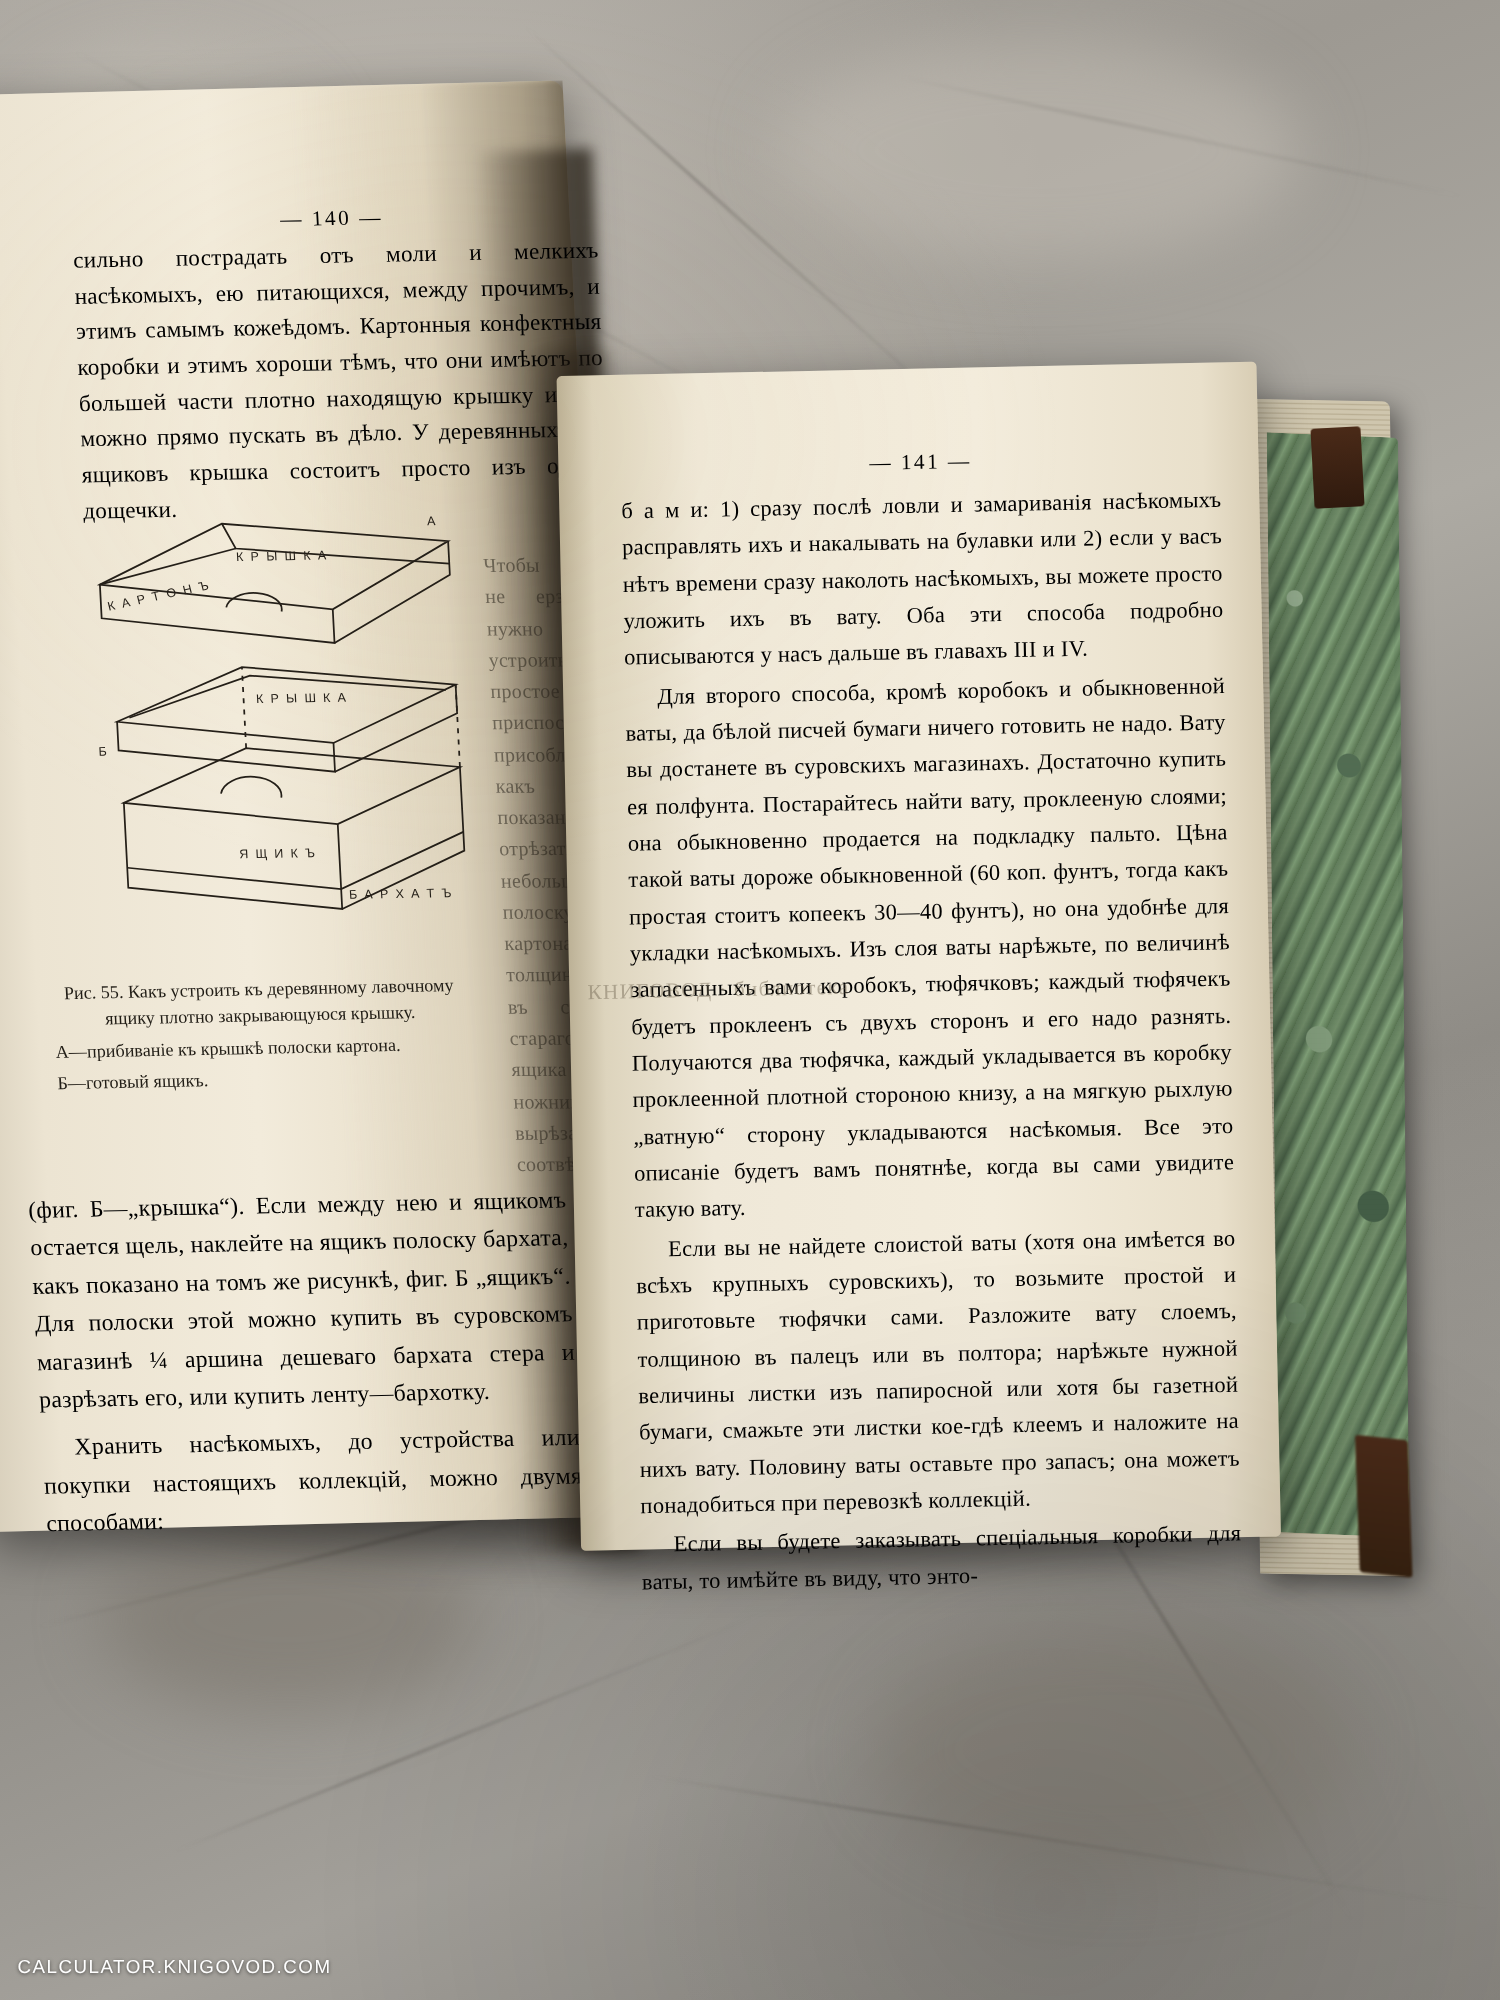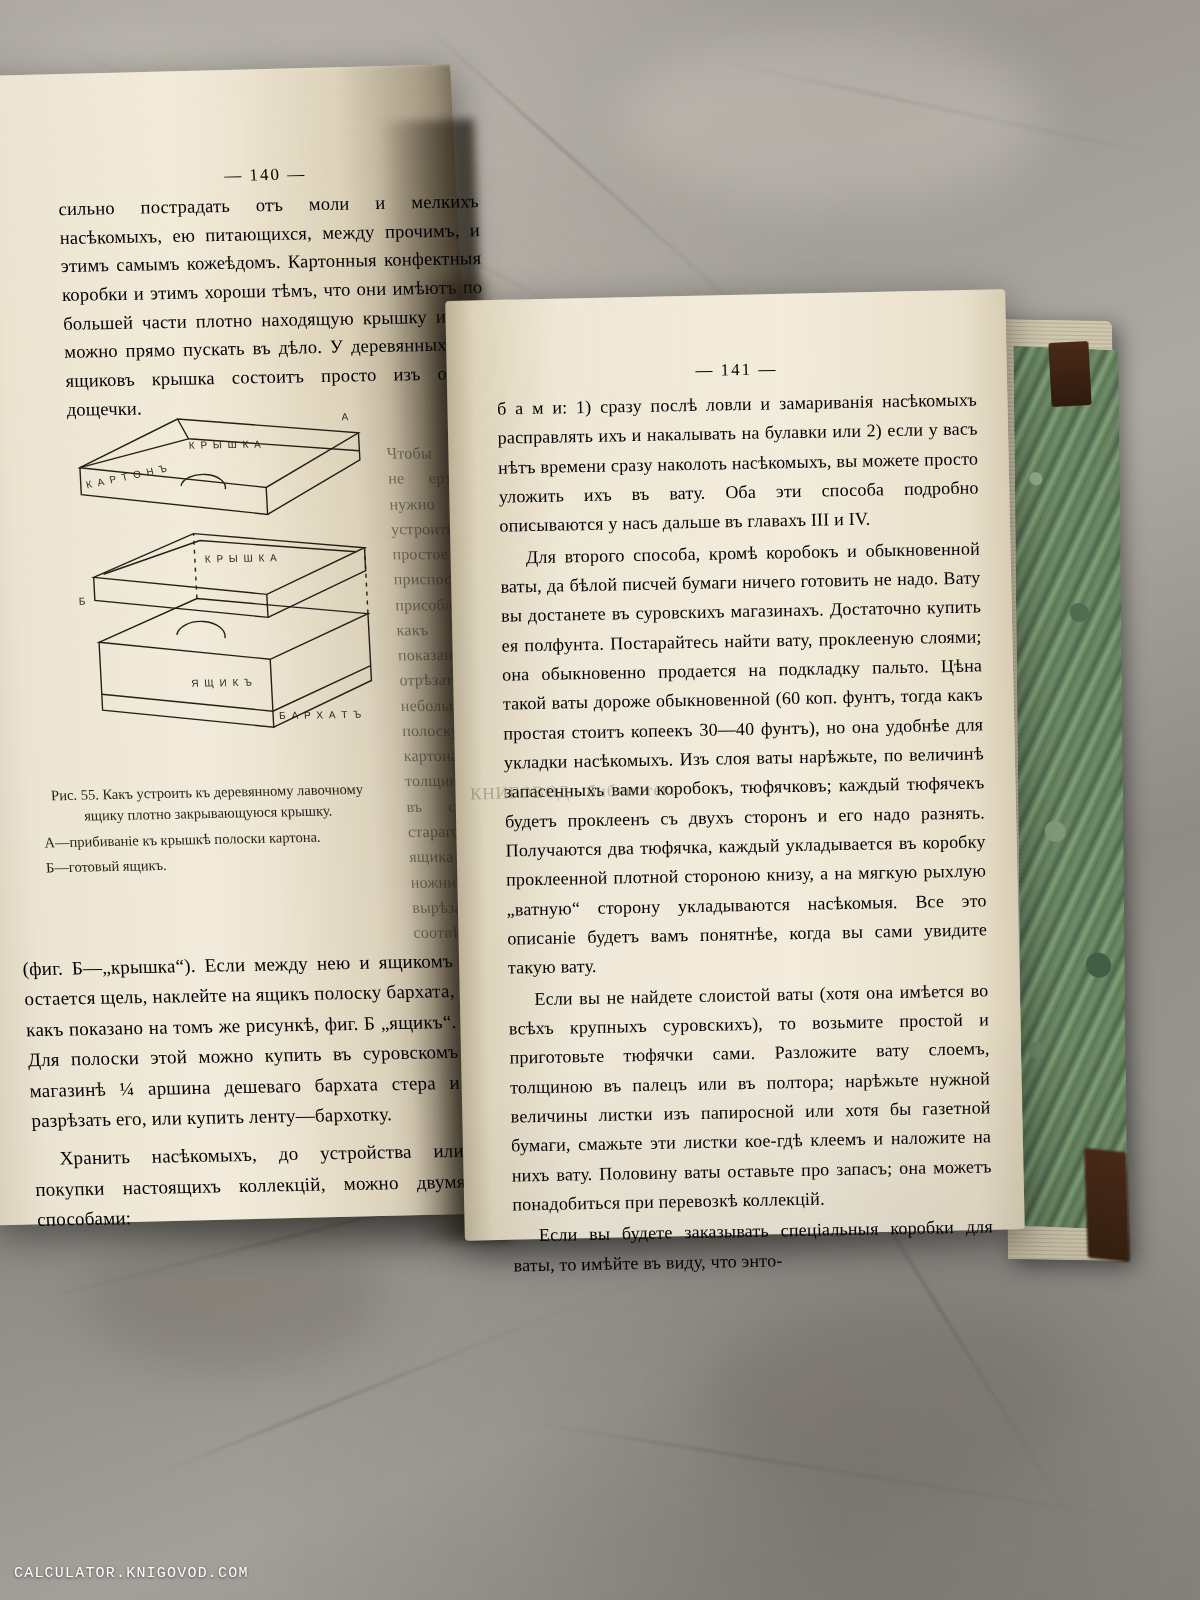--- a/index.html
+++ b/index.html
@@ -243,21 +243,21 @@
     color: rgba(110,100,80,0.45);
     font-size: 17px;
     letter-spacing: 1px;
     pointer-events: none;
   }
   .watermark-bottom {
     position: absolute;
     left: 14px;
     bottom: 18px;
     color: #ffffff;
-    font-family: Liberation Mono, monospace;
+    font-family: Liberation Sans, sans-serif;
     font-size: 15px;
     letter-spacing: 1.2px;
     text-shadow: 0 1px 3px rgba(0,0,0,0.6);
   }
   svg { display: block; }
   .fl { fill: none; stroke: #241f18; stroke-width: 1.4; }
   .flt { font-family: "Liberation Sans", sans-serif; font-size: 10px; fill: #241f18; letter-spacing: 1.5px; }
 </style>
 </head>
 <body>

